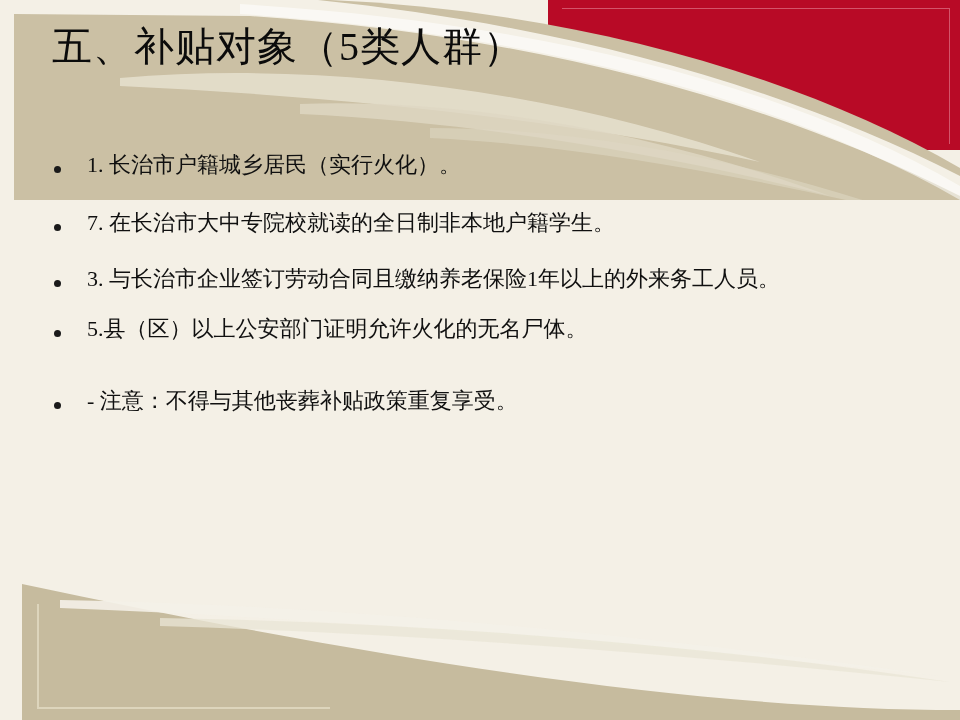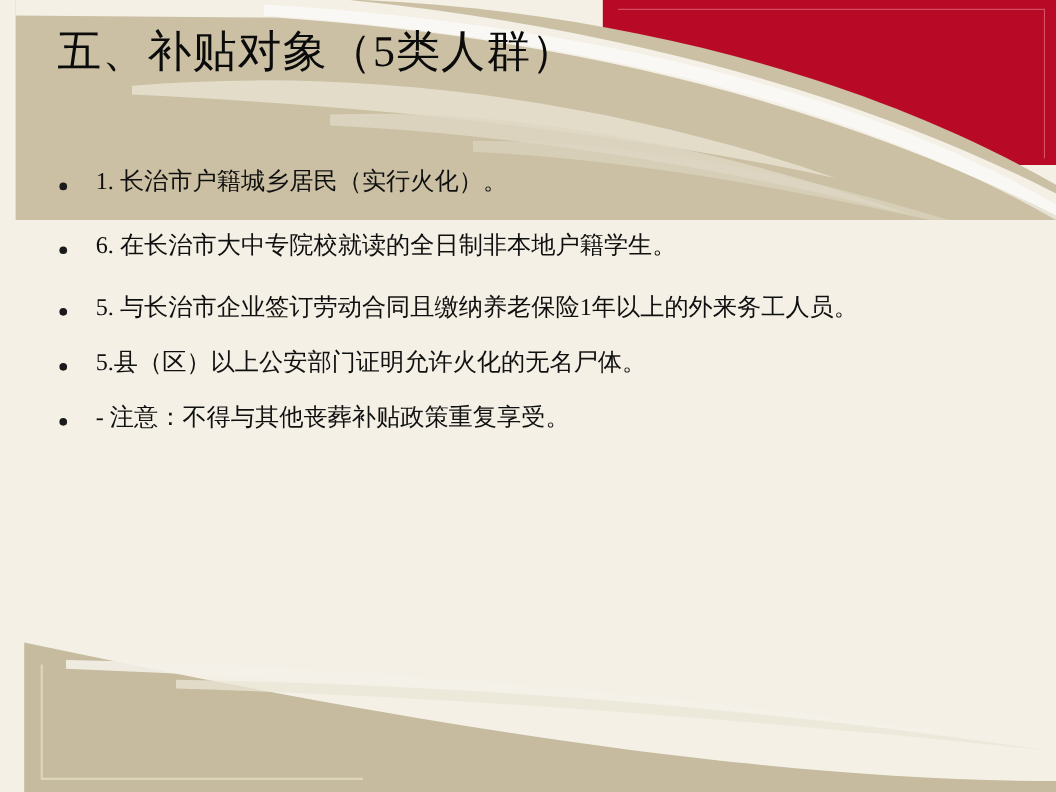--- a/index.html
+++ b/index.html
@@ -106,21 +106,21 @@
   }
   .bullet-row {
     display: flex;
     align-items: flex-start;
     margin-bottom: 30px;
   }
   .bullet-row.b1 { margin-bottom: 32px; }
   .bullet-row.b2 { margin-bottom: 30px; }
   .bullet-row.b3 { margin-bottom: 24px; }
   .bullet-row.b4 { margin-bottom: 32px; }
-  .bullet-row.b5 { margin-bottom: 24px; }
+  .bullet-row.b5 { margin-bottom: 46px; }
   .bullet-row.b6 { margin-bottom: 12px; }
 
   .bullet-dot {
     flex: 0 0 auto;
     width: 7px;
     height: 7px;
     border-radius: 50%;
     background: #1a1a1a;
     margin-top: 14px;
     margin-left: 12px;
@@ -184,26 +184,26 @@
 
   <div class="bullets">
 
     <div class="bullet-row b1">
       <span class="bullet-dot"></span>
       <span class="bullet-text">1. 长治市户籍城乡居民（实行火化）。</span>
     </div>
 
     <div class="bullet-row b2">
       <span class="bullet-dot"></span>
-      <span class="bullet-text">6. 在长治市大中专院校就读的全日制非本地户籍学生。</span>
+      <span class="bullet-text">7. 在长治市大中专院校就读的全日制非本地户籍学生。</span>
     </div>
 
     <div class="bullet-row b3">
       <span class="bullet-dot"></span>
-      <span class="bullet-text">5. 与长治市企业签订劳动合同且缴纳养老保险1年以上的外来务工人员。</span>
+      <span class="bullet-text">3. 与长治市企业签订劳动合同且缴纳养老保险1年以上的外来务工人员。</span>
     </div>
 
 
     <div class="bullet-row b5">
       <span class="bullet-dot"></span>
       <span class="bullet-text">5.县（区）以上公安部门证明允许火化的无名尸体。</span>
     </div>
 
     <div class="bullet-row b6">
       <span class="bullet-dot"></span>

